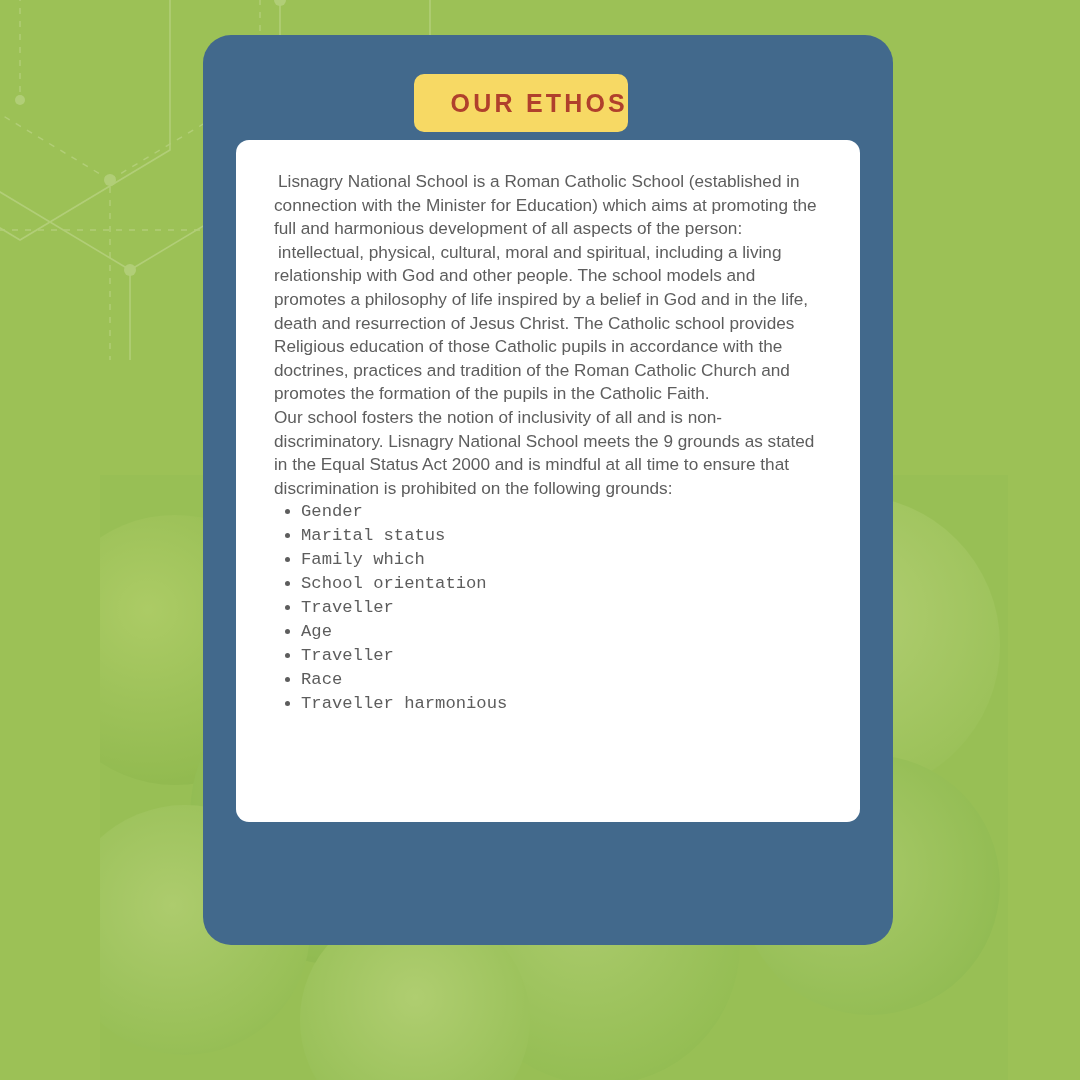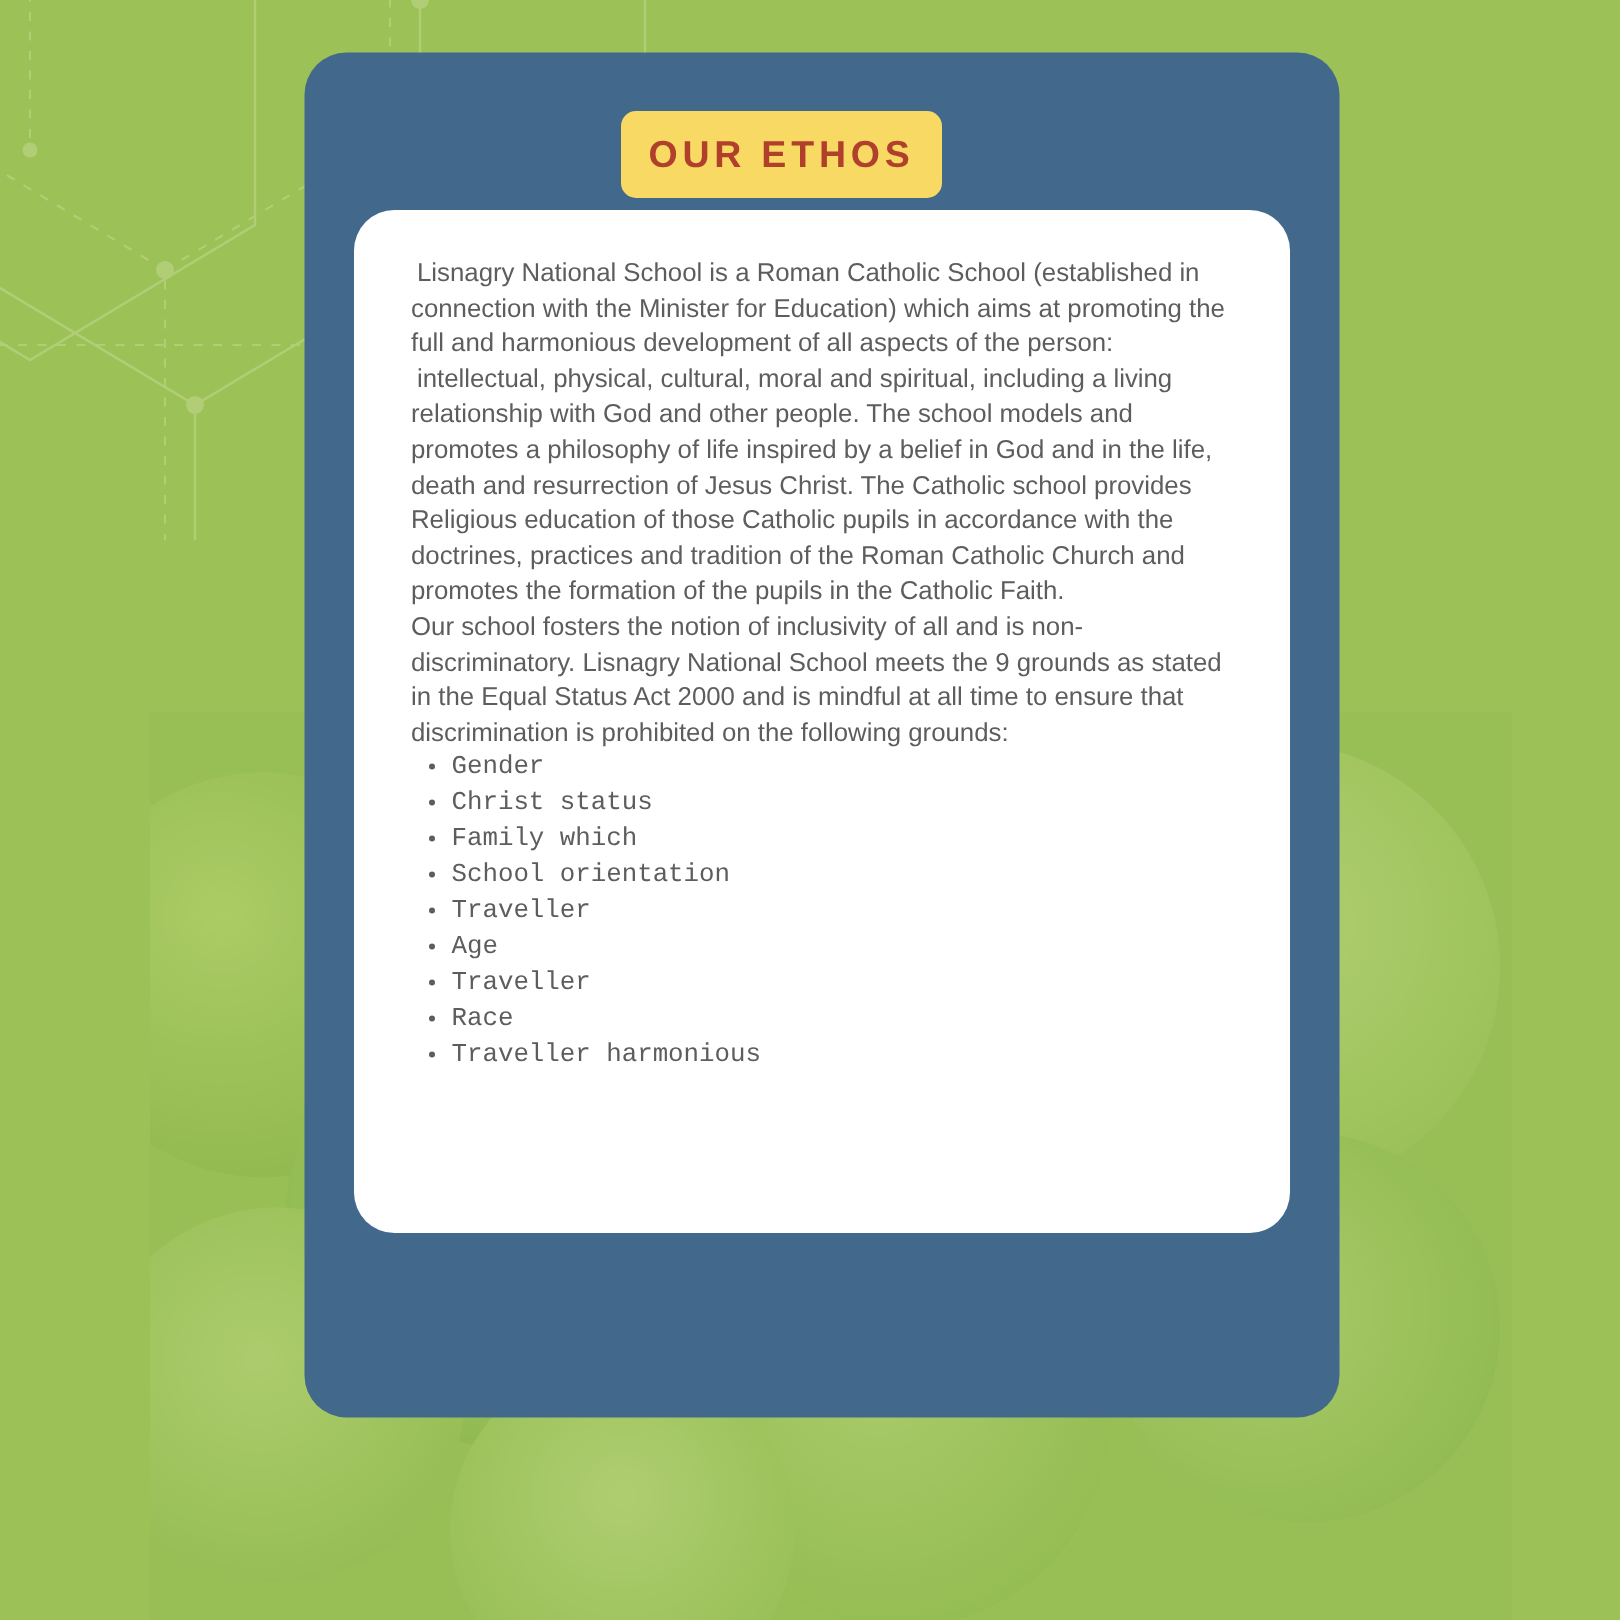--- a/index.html
+++ b/index.html
@@ -65,38 +65,38 @@
   #title-badge {
     position: absolute;
     left: 414px;
     top: 74px;
     width: 214px;
     height: 58px;
     background: #f7d964;
     border-radius: 10px;
     display: flex;
     align-items: center;
-    justify-content: center;
+    justify-content: flex-end;
   }
   #title-badge .title-text {
     color: #b0402c;
     font-size: 25px;
     font-weight: bold;
     letter-spacing: 3.2px;
     font-family: "Liberation Sans", sans-serif;
   }
 
   #content-panel {
     position: absolute;
     left: 236px;
     top: 140px;
     width: 624px;
     height: 682px;
     background: #ffffff;
-    border-radius: 27px;
+    border-radius: 13px;
     box-sizing: border-box;
     padding: 30px 38px 20px 38px;
     overflow: hidden;
   }
 
   #body-text {
     color: #5d5d5d;
     font-size: 17.2px;
     line-height: 23.6px;
     font-family: "Liberation Sans", sans-serif;
@@ -174,21 +174,21 @@
   <span class="title-text">OUR ETHOS</span>
 </div>
 
 <div id="content-panel">
   <div id="body-text">
     <p class="indented"> Lisnagry National School is a Roman Catholic School (established in connection with the Minister for  Education) which aims at promoting the full and harmonious development of all aspects of the person:</p>
     <p class="indented"> intellectual, physical, cultural, moral and spiritual, including a living relationship with God and other people. The school models and promotes a philosophy of life inspired by a belief in God and in the life, death and resurrection of Jesus Christ. The Catholic school provides Religious education of those Catholic pupils in accordance with the doctrines, practices and tradition of the Roman Catholic Church and promotes the formation of the pupils in the Catholic Faith.</p>
     <p>Our school fosters the notion of inclusivity of all and is non-discriminatory. Lisnagry National School meets the 9 grounds as stated in the Equal Status Act 2000 and is mindful at all time to ensure that discrimination is prohibited on the following grounds:</p>
     <ul id="grounds-list">
         <li>Gender</li>
-        <li>Christ status</li>
+        <li>Marital status</li>
         <li>Family which</li>
         <li>School orientation</li>
         <li>Traveller</li>
         <li>Age</li>
         <li>Traveller</li>
         <li>Race</li>
         <li>Traveller harmonious</li>
       </ul>
   </div>
 </div>

